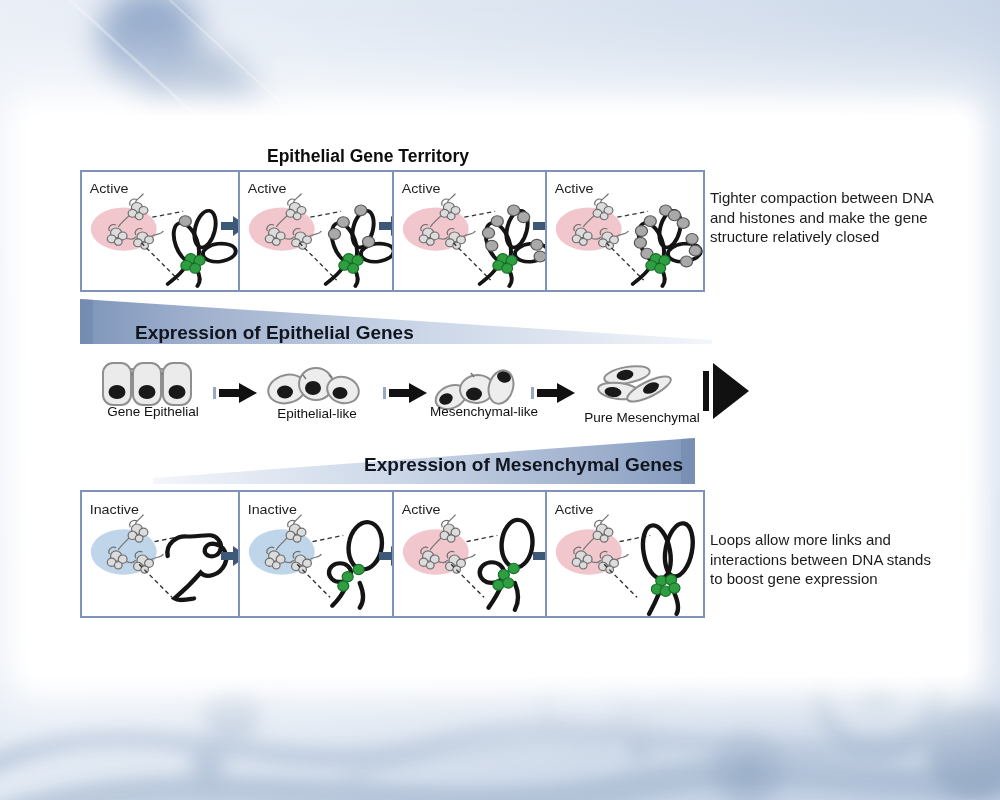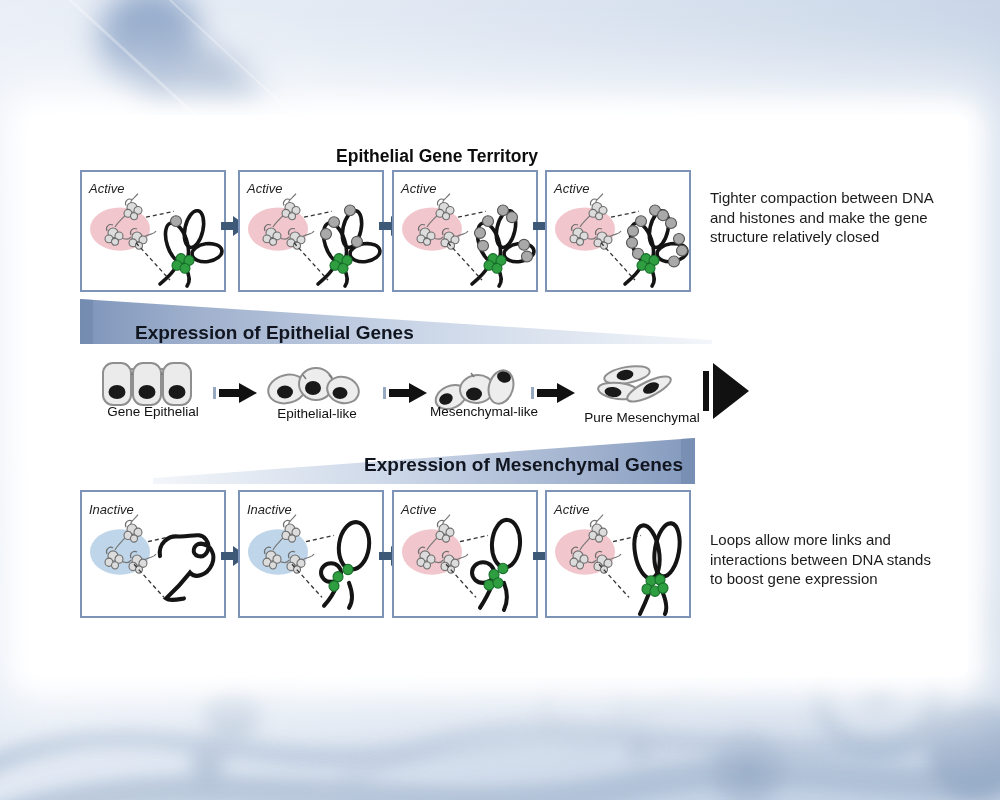--- a/index.html
+++ b/index.html
@@ -2,24 +2,24 @@
 <html><head>
 <meta charset="utf-8">
 <style>
   html,body{margin:0;padding:0;}
   body{font-family:"Liberation Sans", sans-serif;}
   .stage{position:relative;width:1000px;height:800px;overflow:hidden;
          background:linear-gradient(115deg,#eaeff7 0%,#e0e8f3 28%,#d2ddec 55%,#c4d2e5 78%,#bfcee2 100%);}
   .bg-svg{position:absolute;left:0;top:0;}
   .board{position:absolute;left:28px;top:115px;width:940px;height:562px;background:#ffffff;border-radius:10px;
          box-shadow:0 0 22px 14px rgba(255,255,255,0.97), 0 0 55px 38px rgba(255,255,255,0.6), 0 0 110px 60px rgba(255,255,255,0.35);}
-  .section-title{position:absolute;font-weight:bold;font-size:17.5px;color:#0d0d0d;text-align:center;width:340px;}
+  .section-title{position:absolute;font-weight:bold;font-size:17.5px;color:#0d0d0d;text-align:left;width:340px;}
   .note{position:absolute;width:224px;font-size:15px;line-height:19.5px;color:#1b1b1b;}
   .stage-label{position:absolute;font-size:13.5px;color:#101010;text-align:center;width:170px;}
-  .panel{position:absolute;width:146px;background:#ffffff;border:2px solid #7d93b8;box-sizing:border-box;font-style:italic;}
+  .panel{position:absolute;width:160px;background:#ffffff;border:2px solid #7d93b8;box-sizing:border-box;}
   .panel svg{display:block;width:100%;height:100%;}
   .flow-arrow{position:absolute;}
   .outcome{position:absolute;left:760px;top:379px;font-size:20px;font-weight:600;color:#121212;line-height:25px;letter-spacing:-0.2px;}
   svg text{font-family:"Liberation Sans", sans-serif;}
   .wedge-label{font-size:19px;font-weight:bold;fill:#10151f;}
 </style>
 </head>
 <body>
 
 <div class="stage">

